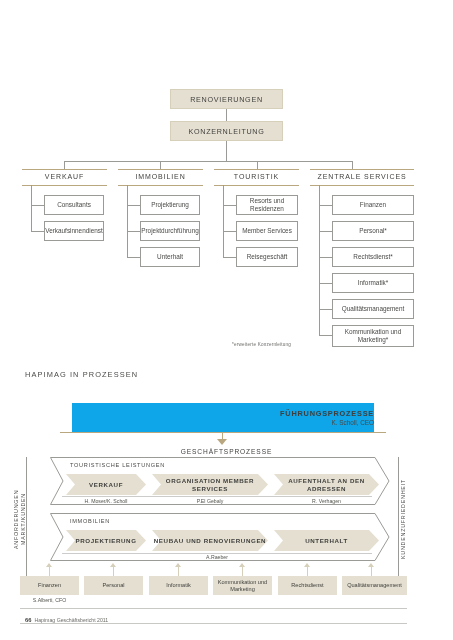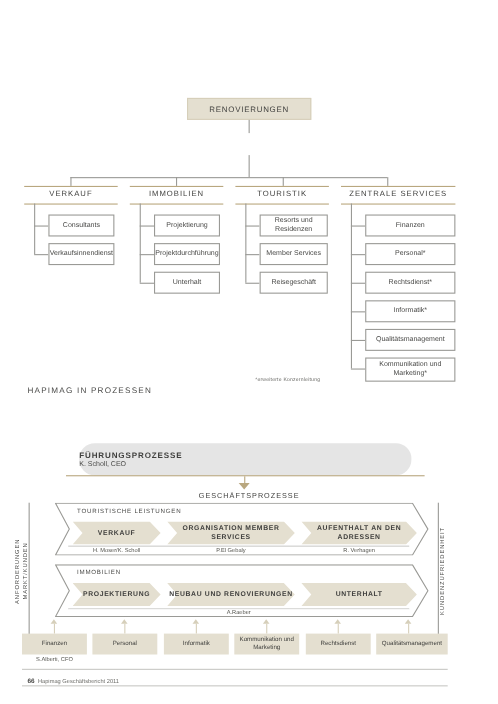--- a/index.html
+++ b/index.html
@@ -17,21 +17,21 @@
   .section-title{
     position:absolute;left:25px;top:33px;
     font-size:9.5px;letter-spacing:1.5px;
     color:#b9a77f;font-weight:bold;
   }
   .sub-title{
     position:absolute;left:25px;top:64px;
     font-size:7.4px;letter-spacing:1.1px;color:#4a4a48;
   }
   .sub-title2{
-    position:absolute;left:25px;top:350px;
+    position:absolute;left:25px;top:370px;
     font-size:7.4px;letter-spacing:1.1px;color:#4a4a48;
   }
 
   
   .org{position:absolute;left:0;top:80px;width:453px;height:280px;}
   .box{
     position:absolute;box-sizing:border-box;
     display:flex;align-items:center;justify-content:center;
     text-align:center;line-height:1.25;
   }
@@ -51,22 +51,22 @@
   .vline{position:absolute;width:1px;background:#9a9a96;}
   .hline{position:absolute;height:1px;background:#9a9a96;}
   .footnote{
     position:absolute;font-size:4.6px;color:#6d6d69;letter-spacing:.2px;
   }
 
   
   .proc{position:absolute;left:0;top:395px;width:453px;height:225px;}
   .band{
     position:absolute;box-sizing:border-box;
-    background:#e5e5e5;
-    display:flex;flex-direction:column;align-items:flex-start;justify-content:center;border-radius:14px;
+    background:#0ea5e9;
+    display:flex;flex-direction:column;align-items:flex-end;justify-content:center;
   }
   .band .t1{font-size:7.3px;letter-spacing:.8px;color:#3f3f3d;font-weight:bold;}
   .band .t2{font-size:6.4px;color:#4a4a48;margin-top:1px;}
   .band-underline{position:absolute;height:1px;background:#b9a77f;}
   .arrow-down{
     position:absolute;width:0;height:0;
     border-left:5px solid transparent;border-right:5px solid transparent;
     border-top:6px solid #b9a77f;
   }
   .arrow-stem{position:absolute;width:1px;background:#b9a77f;}
@@ -126,20 +126,23 @@
 
 <div class="page">
 
 
   <div class="org">
 
     <div class="box box-filled" style="left:170px;top:9px;width:113px;height:20px;">
       <span>RENOVIERUNGEN</span>
     </div>
     <div class="vline" style="left:226px;top:29px;height:12px;"></div>
+    <div class="box box-filled" style="left:170px;top:41px;width:113px;height:20px;">
+      <span>KONZERNLEITUNG</span>
+    </div>
 
     <div class="vline" style="left:226px;top:61px;height:20px;"></div>
 
     <div class="hline" style="left:64px;top:81px;width:288px;"></div>
 
     <div class="vline" style="left:64px;top:81px;height:8px;"></div>
     <div class="vline" style="left:160px;top:81px;height:8px;"></div>
     <div class="vline" style="left:257px;top:81px;height:8px;"></div>
     <div class="vline" style="left:352px;top:81px;height:8px;"></div>
 

